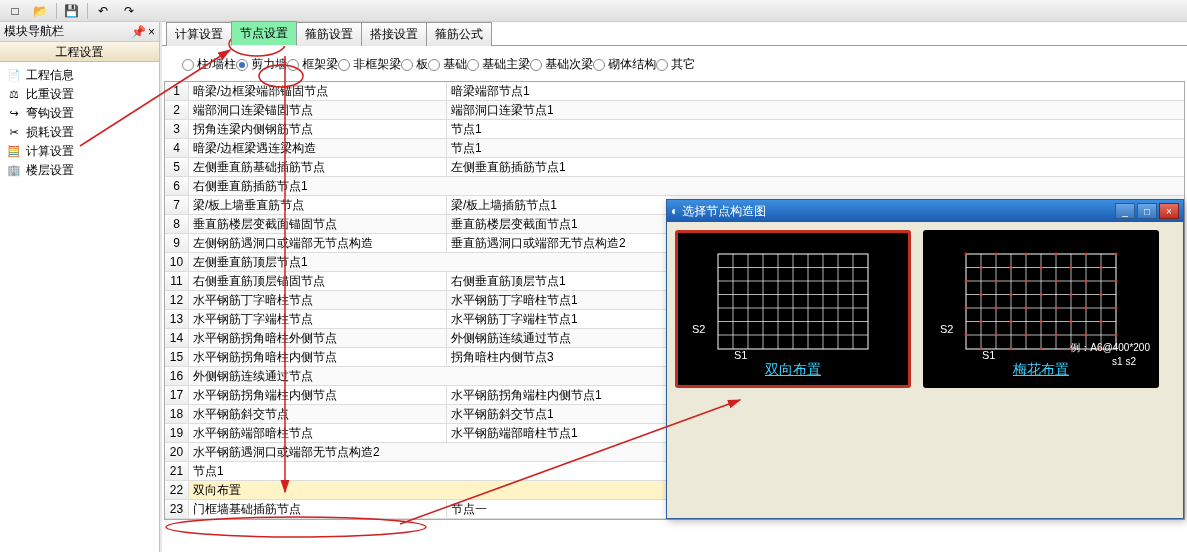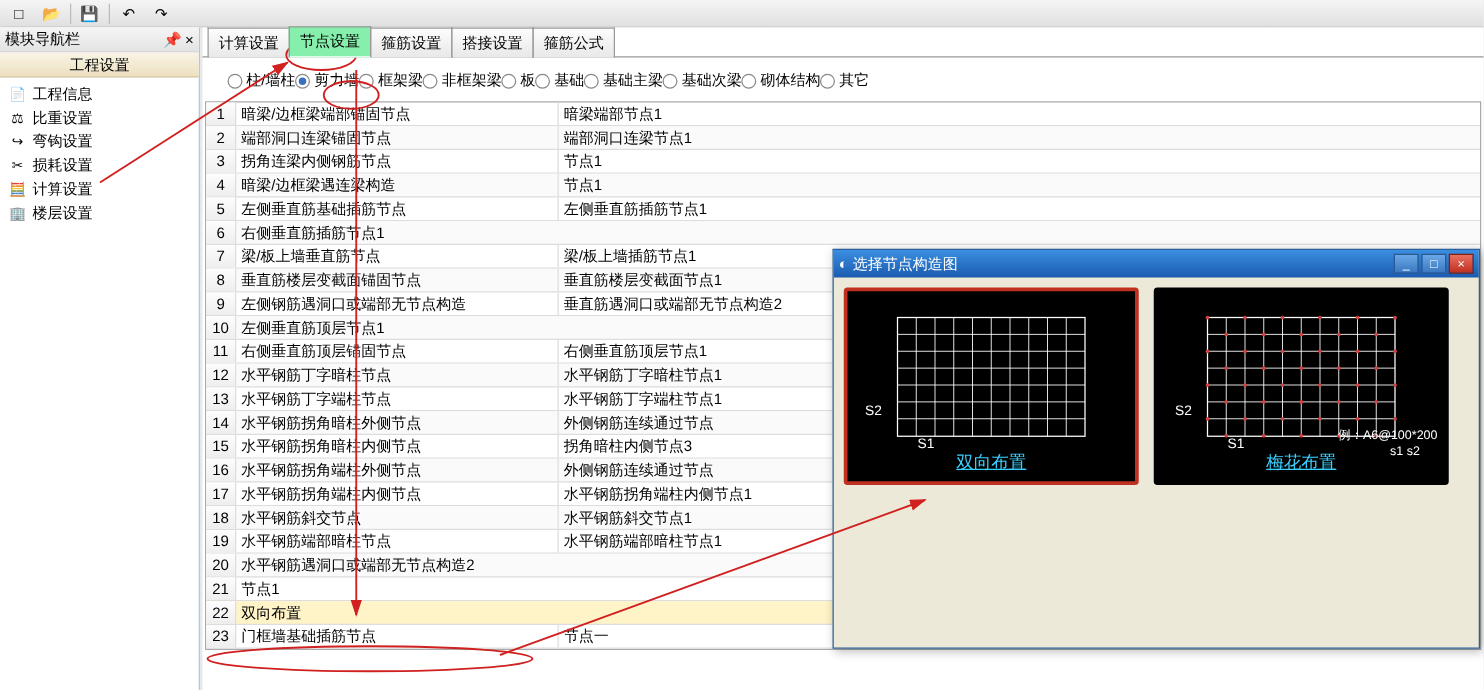--- a/index.html
+++ b/index.html
@@ -236,21 +236,20 @@
           <div class="c-name">水平钢筋拐角暗柱外侧节点</div>
           <div class="c-node">外侧钢筋连续通过节点</div>
         </div>
         <div class="row">
           <div class="c-idx">15</div>
           <div class="c-name">水平钢筋拐角暗柱内侧节点</div>
           <div class="c-node">拐角暗柱内侧节点3</div>
         </div>
         <div class="row">
           <div class="c-idx">16</div>
-          <div class="c-name">水平钢筋拐角端柱外侧节点</div>
           <div class="c-node">外侧钢筋连续通过节点</div>
         </div>
         <div class="row">
           <div class="c-idx">17</div>
           <div class="c-name">水平钢筋拐角端柱内侧节点</div>
           <div class="c-node">水平钢筋拐角端柱内侧节点1</div>
         </div>
         <div class="row">
           <div class="c-idx">18</div>
           <div class="c-name">水平钢筋斜交节点</div>
@@ -376,21 +375,21 @@
             <circle cx="130" cy="86" r="1.5" fill="#d04040"></circle>
             <circle cx="160" cy="86" r="1.5" fill="#d04040"></circle>
             <circle cx="25" cy="99.5" r="1.5" fill="#d04040"></circle>
             <circle cx="55" cy="99.5" r="1.5" fill="#d04040"></circle>
             <circle cx="85" cy="99.5" r="1.5" fill="#d04040"></circle>
             <circle cx="115" cy="99.5" r="1.5" fill="#d04040"></circle>
             <circle cx="145" cy="99.5" r="1.5" fill="#d04040"></circle>
           </svg></div>
         <span class="axis-lbl" style="left:14px;bottom:50px">S2</span>
         <span class="axis-lbl" style="left:56px;bottom:24px">S1</span>
-        <span class="note" style="right:6px;bottom:30px">例：A6@100*200</span>
+        <span class="note" style="right:6px;bottom:30px">例：A6@400*200</span>
         <span class="note" style="right:20px;bottom:18px">s1    s2</span>
         <div class="thumb-label">梅花布置</div>
       </div>
     </div>
 </div>
 
 <div class="anno">
 <svg>
   <defs>
     <marker id="ah" markerWidth="10" markerHeight="10" refX="8" refY="3" orient="auto">

